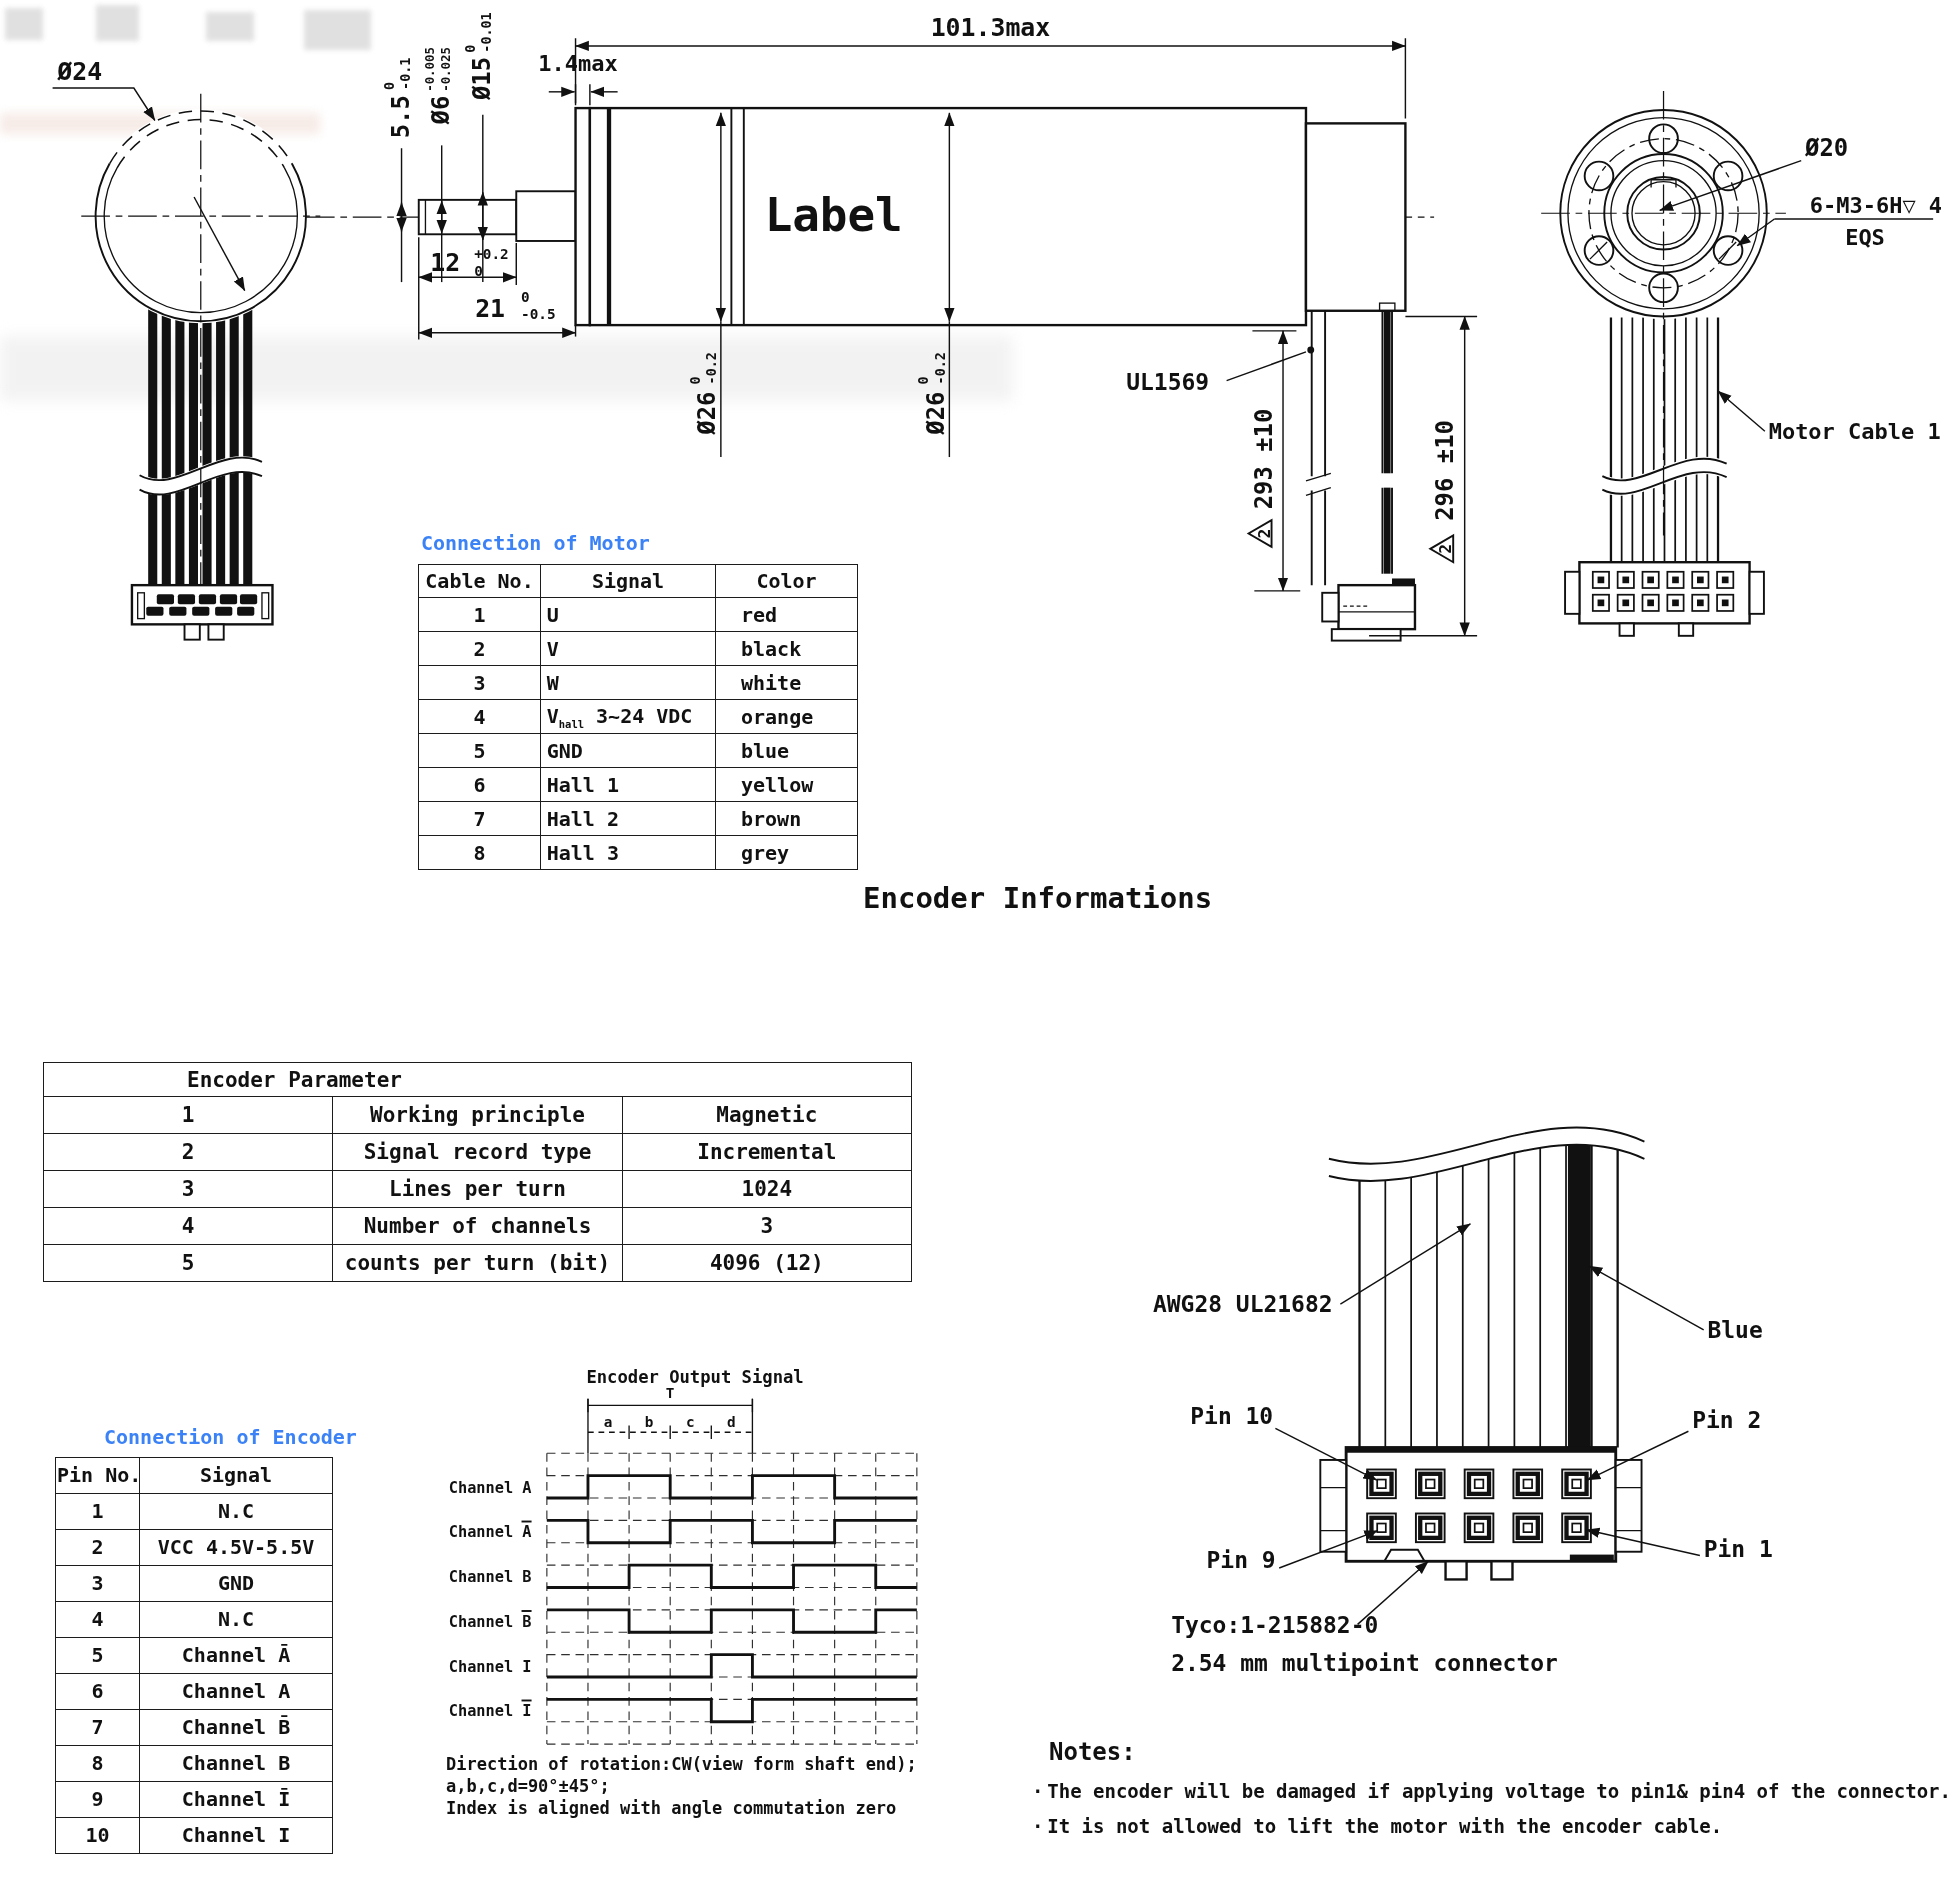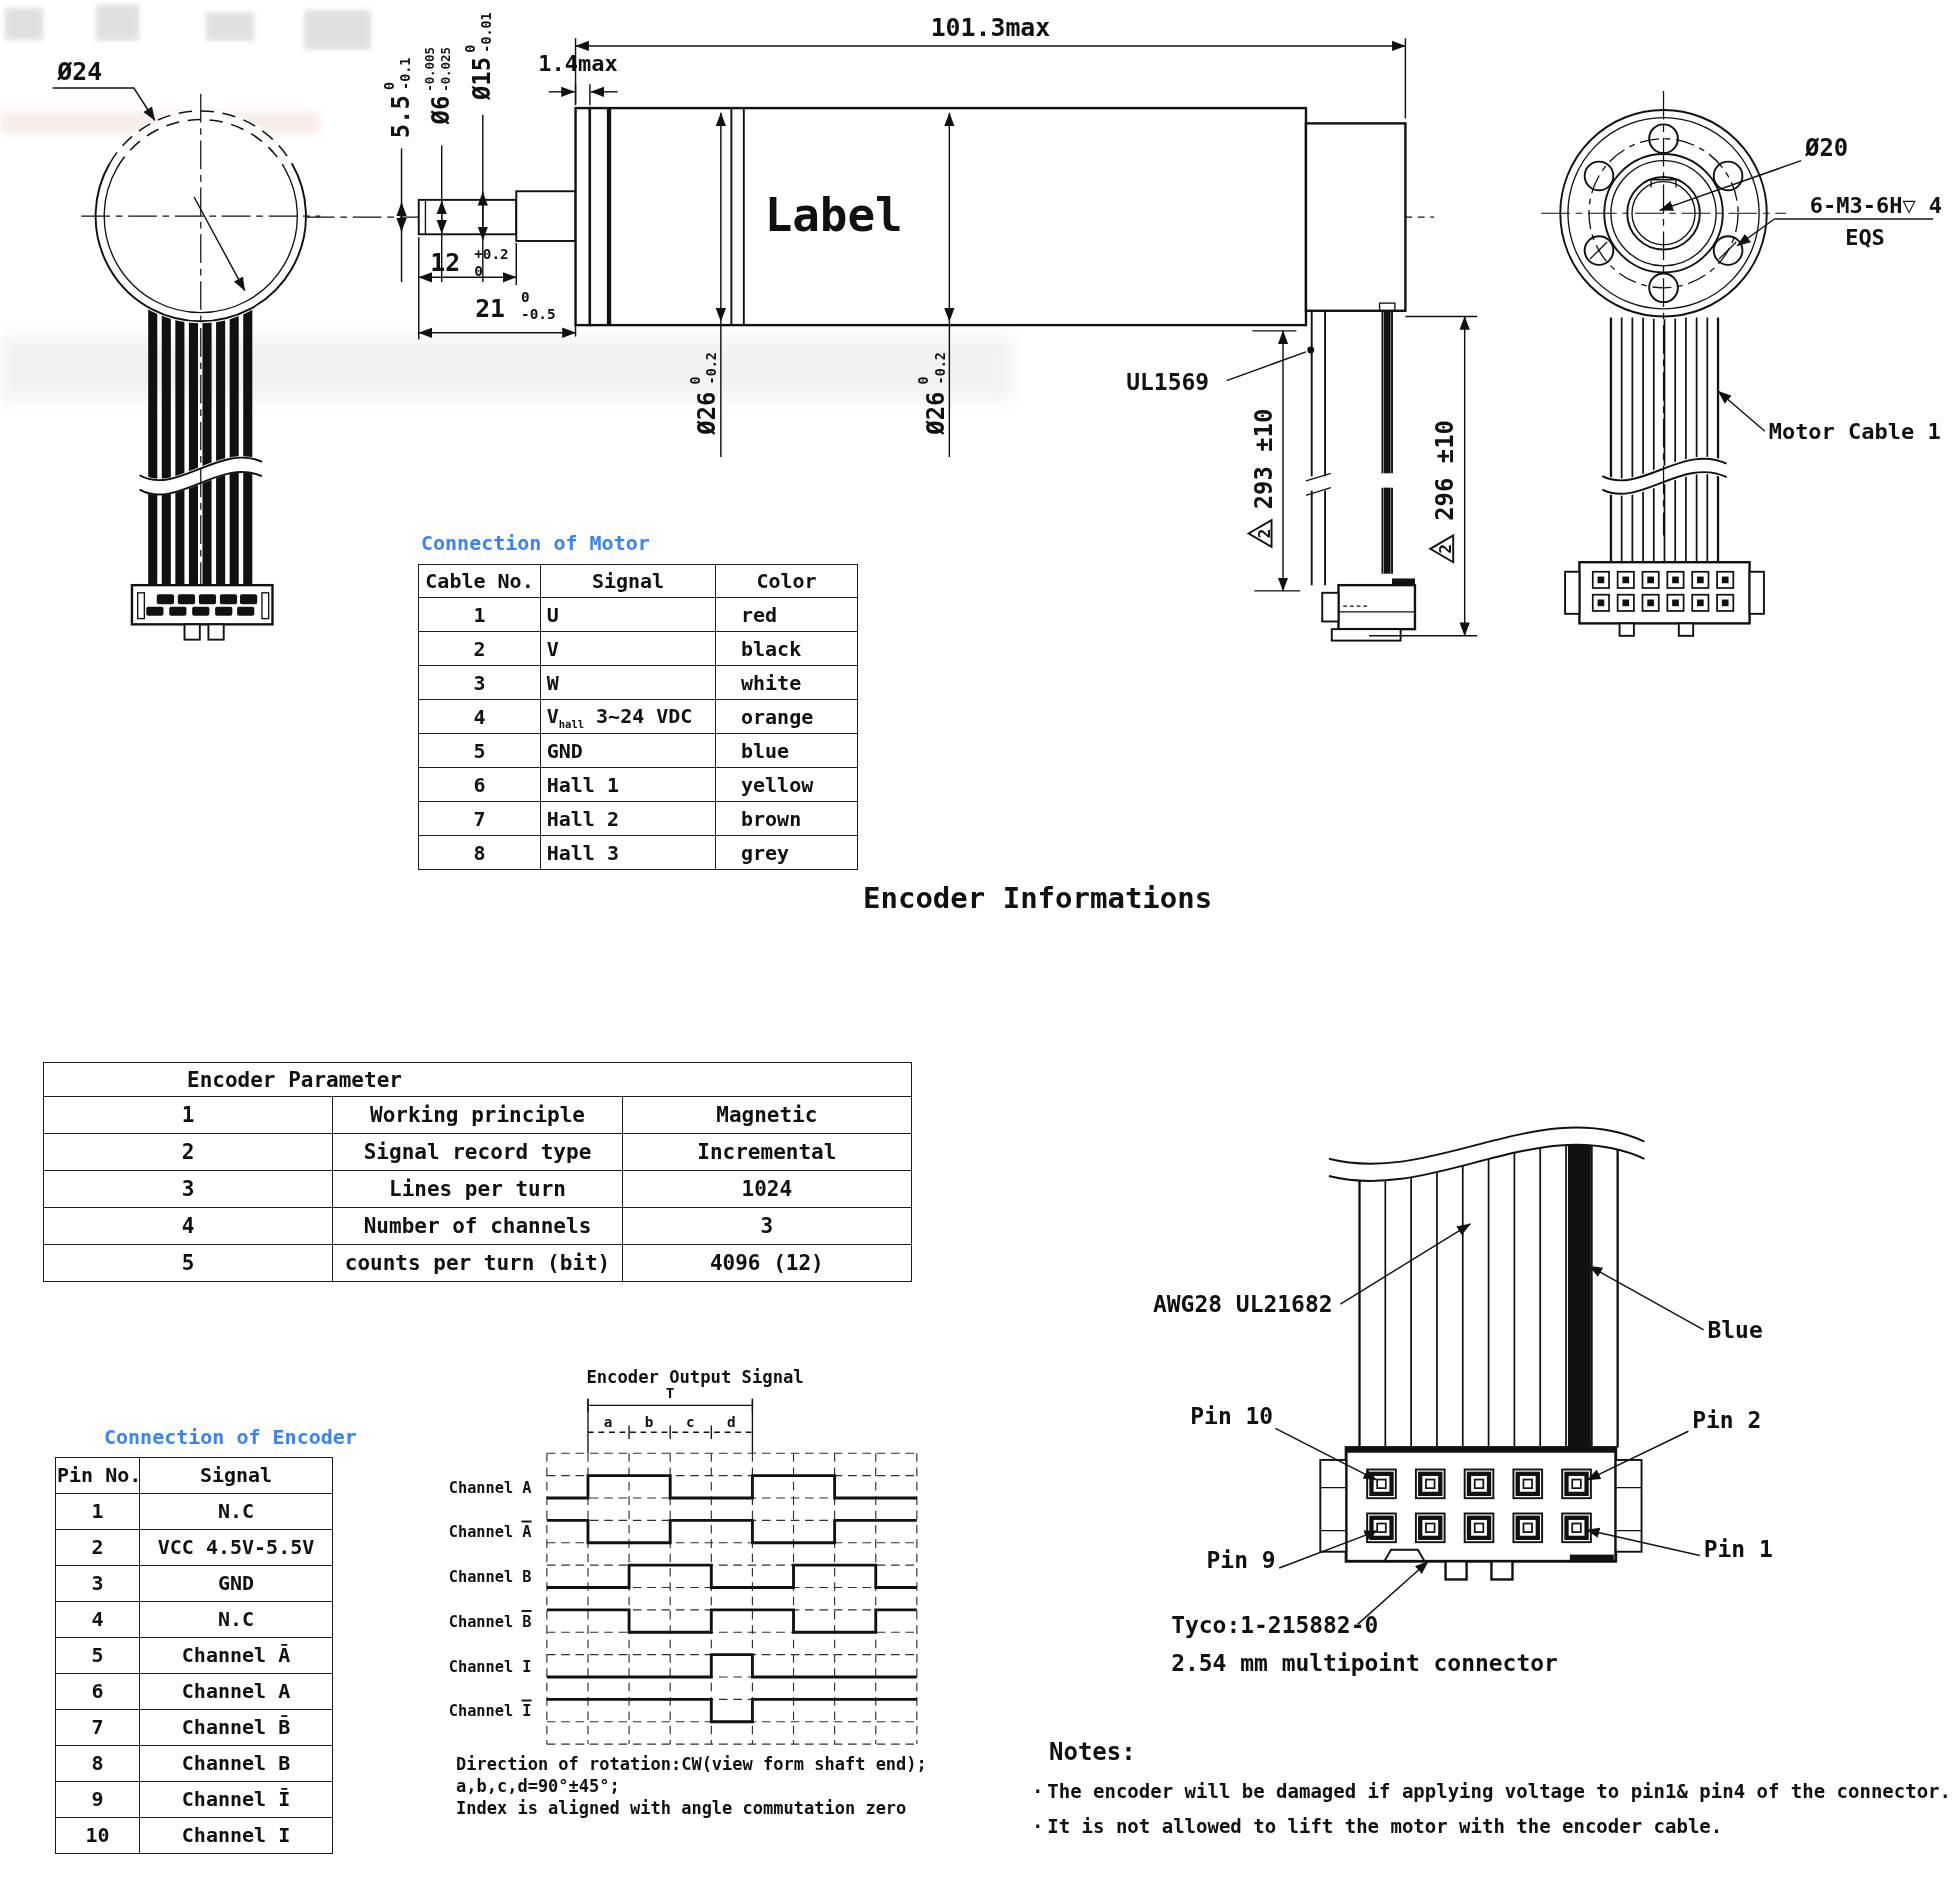--- a/index.html
+++ b/index.html
@@ -48,21 +48,21 @@
 
   #enc-table{left:55px;top:1457px;width:275px;font-size:20px;}
   #enc-table th{height:32.5px;text-align:center;}
   #enc-table td{height:33px;text-align:center;}
   #enc-table td:nth-child(1),#enc-table th:nth-child(1){width:81px;}
   #enc-table td:nth-child(2),#enc-table th:nth-child(2){width:190px;}
   #enc-title{left:60px;top:1425px;font-size:20px;margin-left:44px;}
 
   #section-heading{position:absolute;left:863px;top:881px;font-size:29px;font-weight:700;}
 
-  #direction-notes{position:absolute;left:456px;top:1753px;font-size:17px;font-weight:700;line-height:22px;white-space:nowrap;}
+  #direction-notes{position:absolute;left:446px;top:1753px;font-size:17px;font-weight:700;line-height:22px;white-space:nowrap;}
   #notes-block{position:absolute;left:1032px;top:1738px;font-size:19px;font-weight:700;white-space:nowrap;}
   #notes-block .notes-title{font-size:24px;margin-left:17px;margin-bottom:14px;}
   .note-line{margin-top:13px;}
   .note-line .bullet{display:inline-block;width:15.3px;}
 
   .smudge{position:absolute;background:#d9d9d9;filter:blur(2.9px);opacity:.8;}
   .smudge-band{position:absolute;background:#f0dcd4;filter:blur(4.8px);opacity:.55;}
   .smudge-wide{position:absolute;background:#e9e9e9;filter:blur(6.7px);opacity:.55;}
 </style>
 </head>

